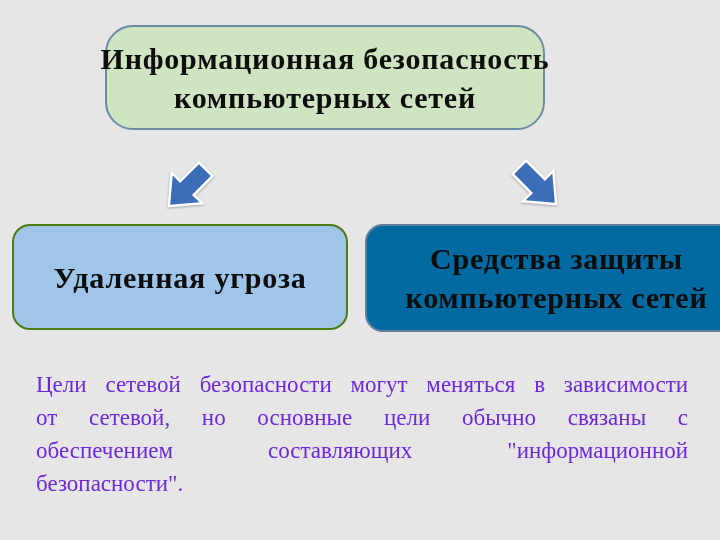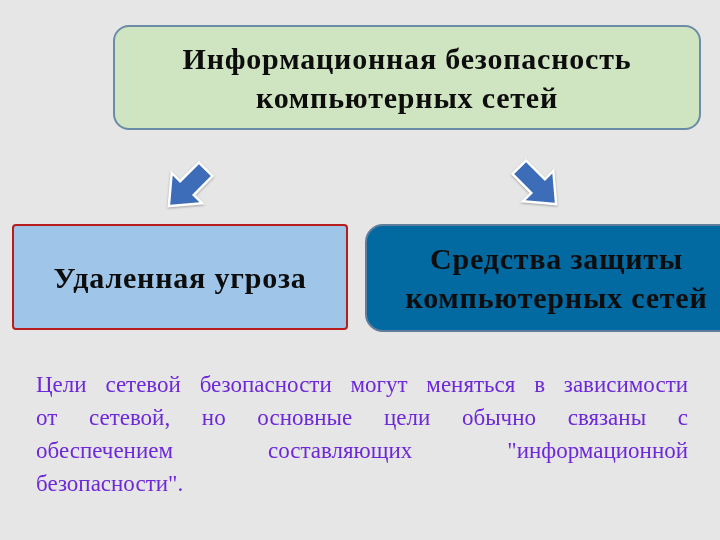--- a/index.html
+++ b/index.html
@@ -26,36 +26,36 @@
     font-weight: bold;
     letter-spacing: 0.8px;
   }
   .box .line {
     display: block;
     white-space: nowrap;
     line-height: 39px;
     font-size: 30px;
   }
   .top-box {
-    left: 113px;
+    left: 105px;
     top: 25px;
-    width: 588px;
+    width: 440px;
     height: 105px;
     background: #cfe4c1;
     border: 2px solid #6b8ca6;
-    border-radius: 16px;
+    border-radius: 28px;
   }
   .left-box {
     left: 12px;
     top: 224px;
     width: 336px;
     height: 106px;
     background: #9fc5e8;
-    border: 2px solid #b91c1c;
-    border-radius: 4px;
+    border: 2px solid #4d7c0f;
+    border-radius: 18px;
   }
   .right-box {
     left: 365px;
     top: 224px;
     width: 383px;
     height: 108px;
     background: #0369a1;
     border: 2px solid #607e9b;
     border-radius: 18px;
   }

